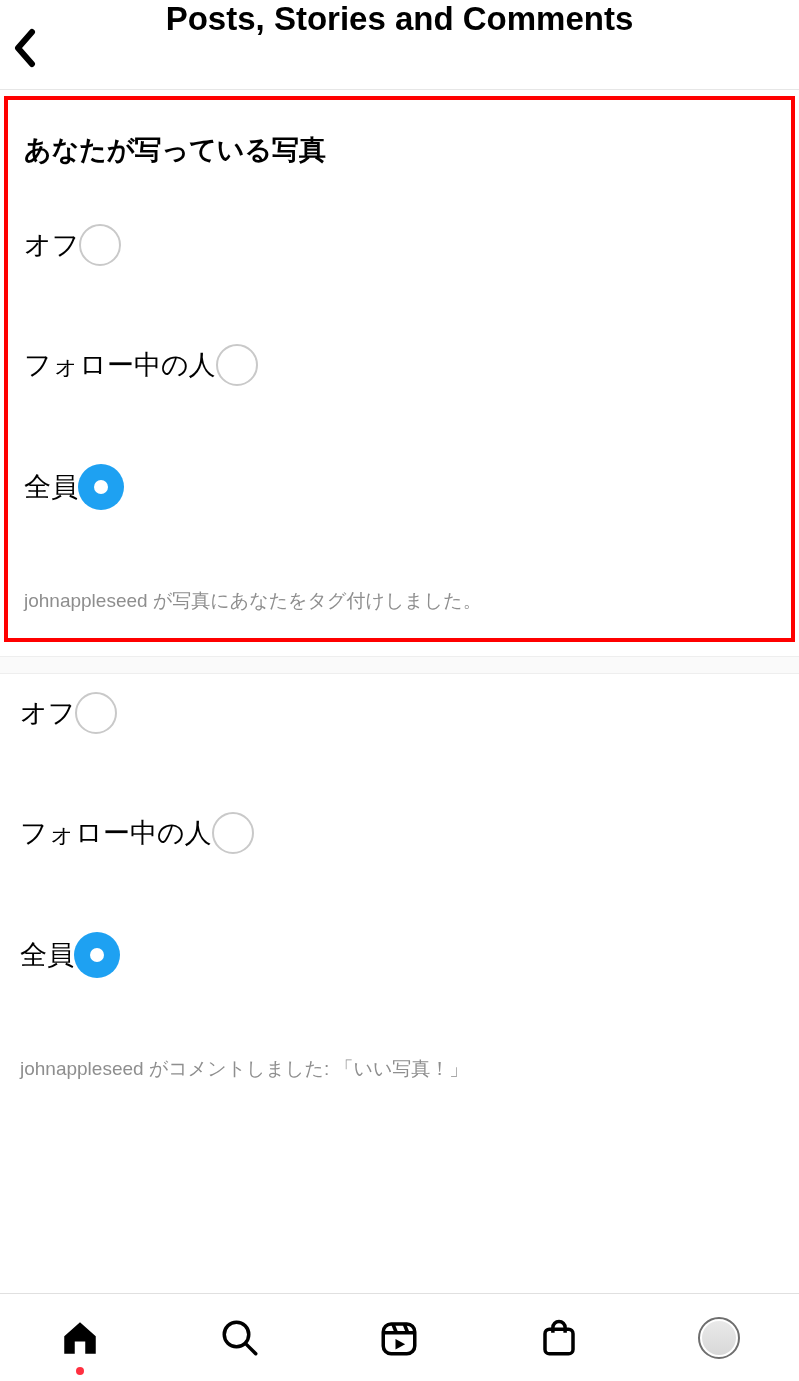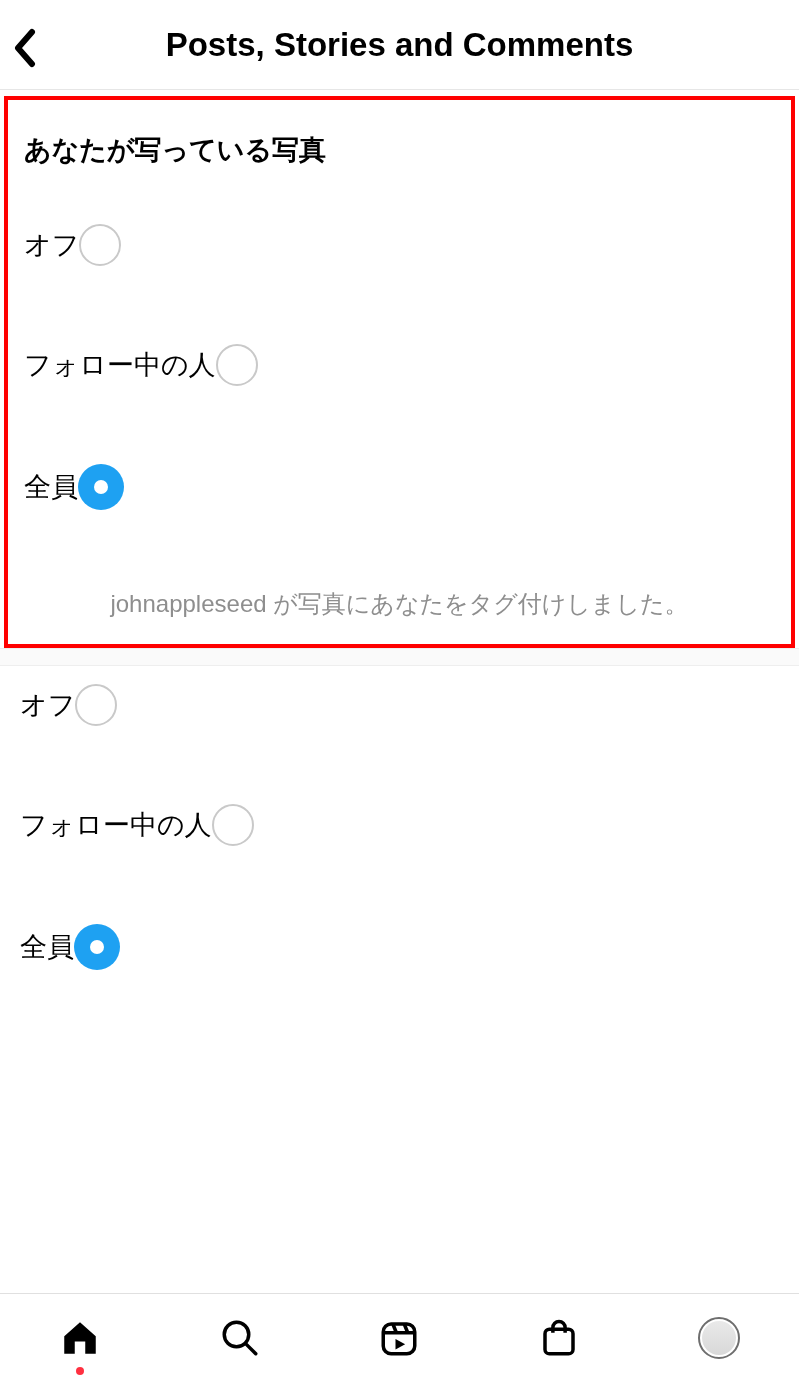--- a/index.html
+++ b/index.html
@@ -1,29 +1,29 @@
 <!DOCTYPE html>
 <html><head>
   <meta charset="utf-8">
   <style>
     * { margin:0; padding:0; box-sizing:border-box; }
     html,body { width:799px; height:1381px; font-family:-apple-system,"Hiragino Sans","Hiragino Kaku Gothic ProN",sans-serif; background:#fff; color:#000; }
-    .header { height:90px; display:flex; align-items:center; padding:0 16px; border-bottom:1px solid #e6e6e6; position:relative; }
+    .header { height:90px; display:flex; align-items:flex-start; padding:0 16px; border-bottom:1px solid #e6e6e6; position:relative; }
     .header-back { position:absolute; left:12px; top:28px; }
     .header-title { flex:1; text-align:center; font-size:33px; font-weight:700; }
-    .highlight-box { border:4px solid #ff0000; margin:6px 4px 0 4px; padding:18px 16px 24px 16px; }
+    .highlight-box { border:4px solid #ff0000; margin:6px 4px 14px 4px; padding:18px 16px 24px 16px; }
     .section { padding:18px 20px 24px 20px; }
     .section-title { font-size:27px; font-weight:700; margin:14px 0 56px 0; }
     .option-row { display:flex; align-items:center; justify-content:flex-start; margin-bottom:78px; }
     .option-row:last-of-type { margin-bottom:48px; }
     .option-label { font-size:27px; font-weight:400; }
     .radio-off { width:42px; height:42px; border:2px solid #c9c9c9; border-radius:50%; background:#fff; }
     .radio-on { width:46px; height:46px; border-radius:50%; background:#1ea1f2; display:flex; align-items:center; justify-content:center; }
     .radio-on::after { content:""; width:14px; height:14px; border-radius:50%; background:#fff; }
-    .helper-text { font-size:24px; color:#8e8e8e;text-align:center; }
+    .helper-text { font-size:19px; color:#8e8e8e; }
     .divider { height:18px; background:#fafafa; border-top:1px solid #eee; border-bottom:1px solid #eee; }
     .tabbar { position:absolute; left:0; right:0; bottom:0; height:88px; border-top:1px solid #e0e0e0; display:flex; align-items:center; justify-content:space-around; background:#fff; }
     .tab-item { display:flex; flex-direction:column; align-items:center; justify-content:center; height:100%; width:20%; position:relative; }
     .home-dot { width:8px; height:8px; border-radius:50%; background:#ff3040; position:absolute; bottom:6px; }
     .avatar-circle { width:42px; height:42px; border-radius:50%; border:2px solid #6e6e6e; display:flex; align-items:center; justify-content:center; }
     .avatar-inner { width:34px; height:34px; border-radius:50%; background:linear-gradient(#e9e9e9,#d8d8d8); }
     svg { display:block; }
   </style>
 </head>
 <body>
@@ -70,20 +70,21 @@
   <div class="option-row">
     <span class="option-label">フォロー中の人</span>
     <span class="radio-off"></span>
   </div>
 
   <div class="option-row">
     <span class="option-label">全員</span>
     <span class="radio-on"></span>
   </div>
 
+  <div class="helper-text">johnappleseed がコメントしました:  「いい写真！」</div>
 </div>
 
 <div class="tabbar">
   <div class="tab-item">
     <svg width="42" height="42" viewBox="0 0 48 48">
       <path d="M6 22 L24 6 L42 22 L42 42 L30 42 L30 28 L18 28 L18 42 L6 42 Z" fill="#000"></path>
     </svg>
     <span class="home-dot"></span>
   </div>
   <div class="tab-item">

